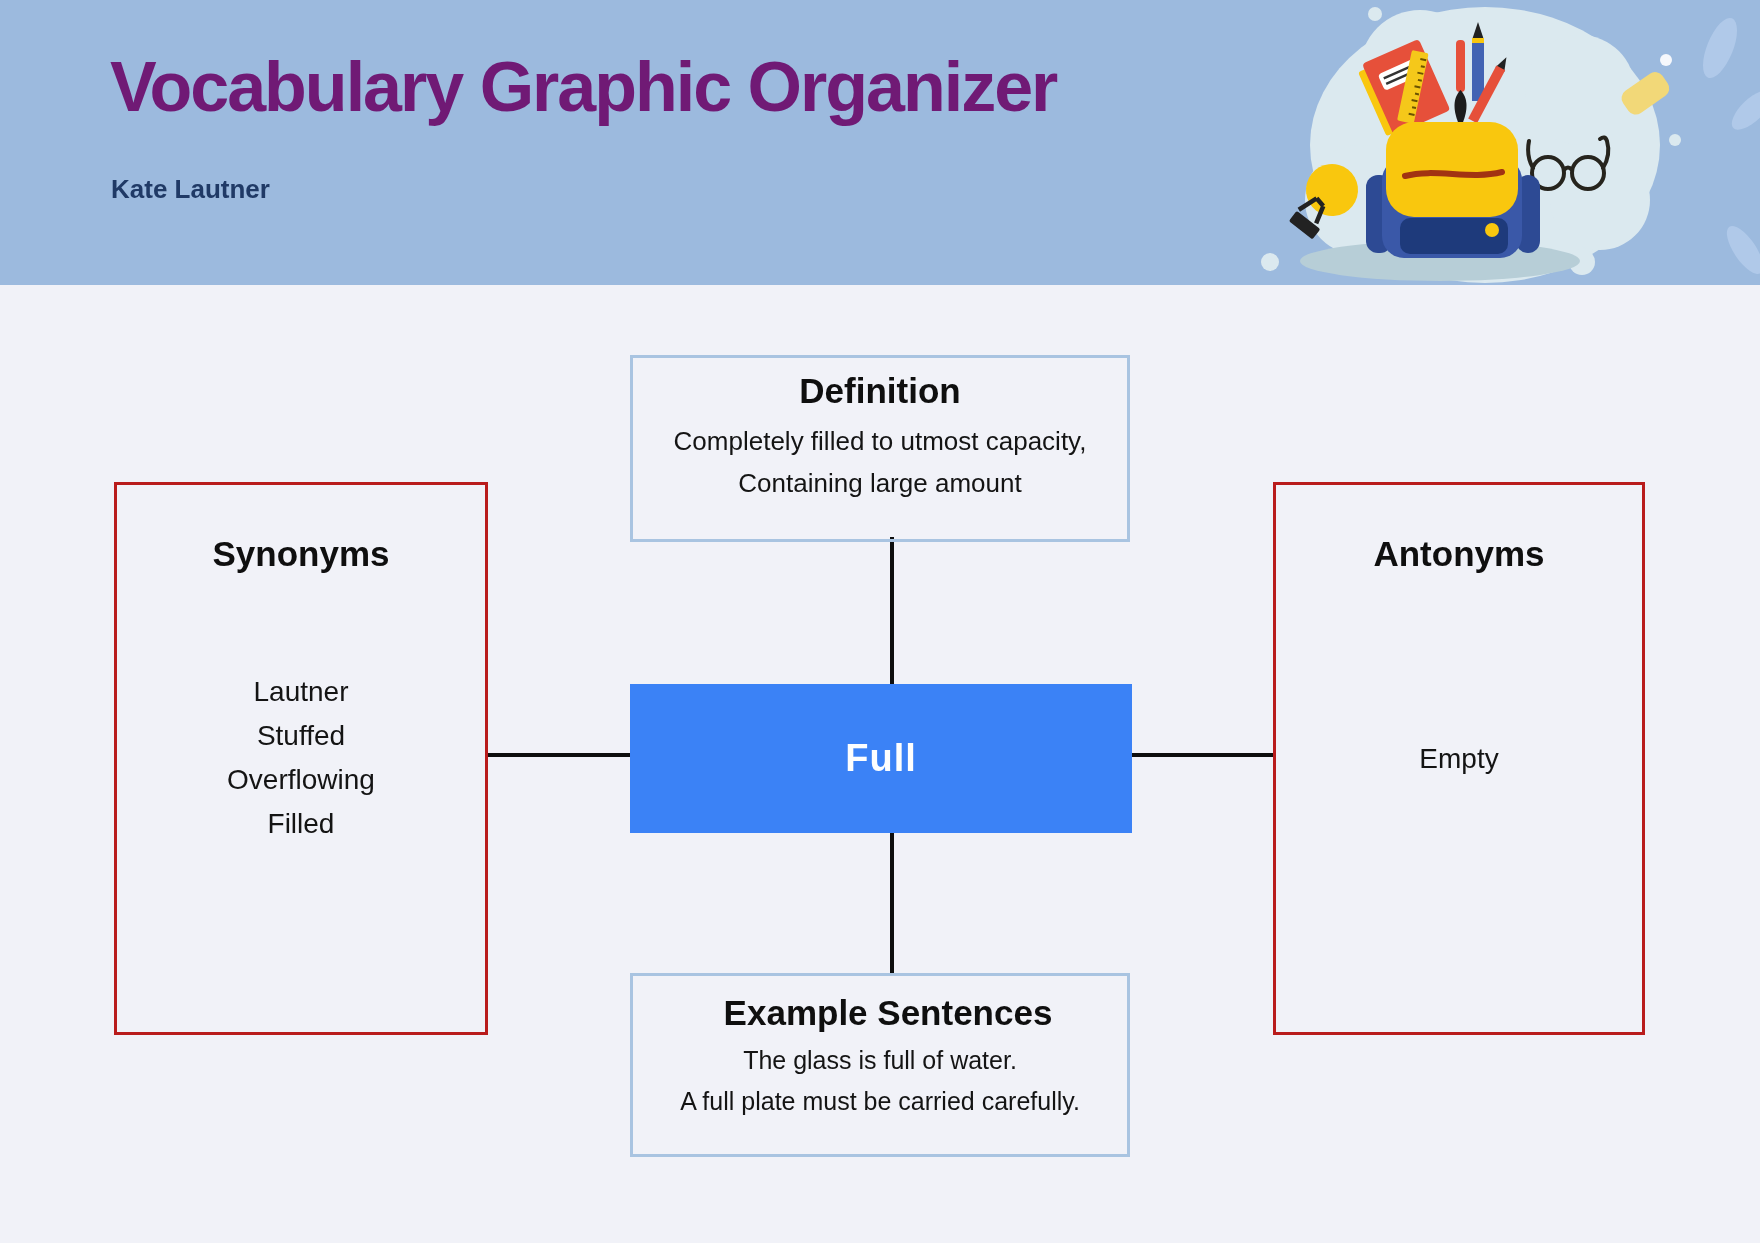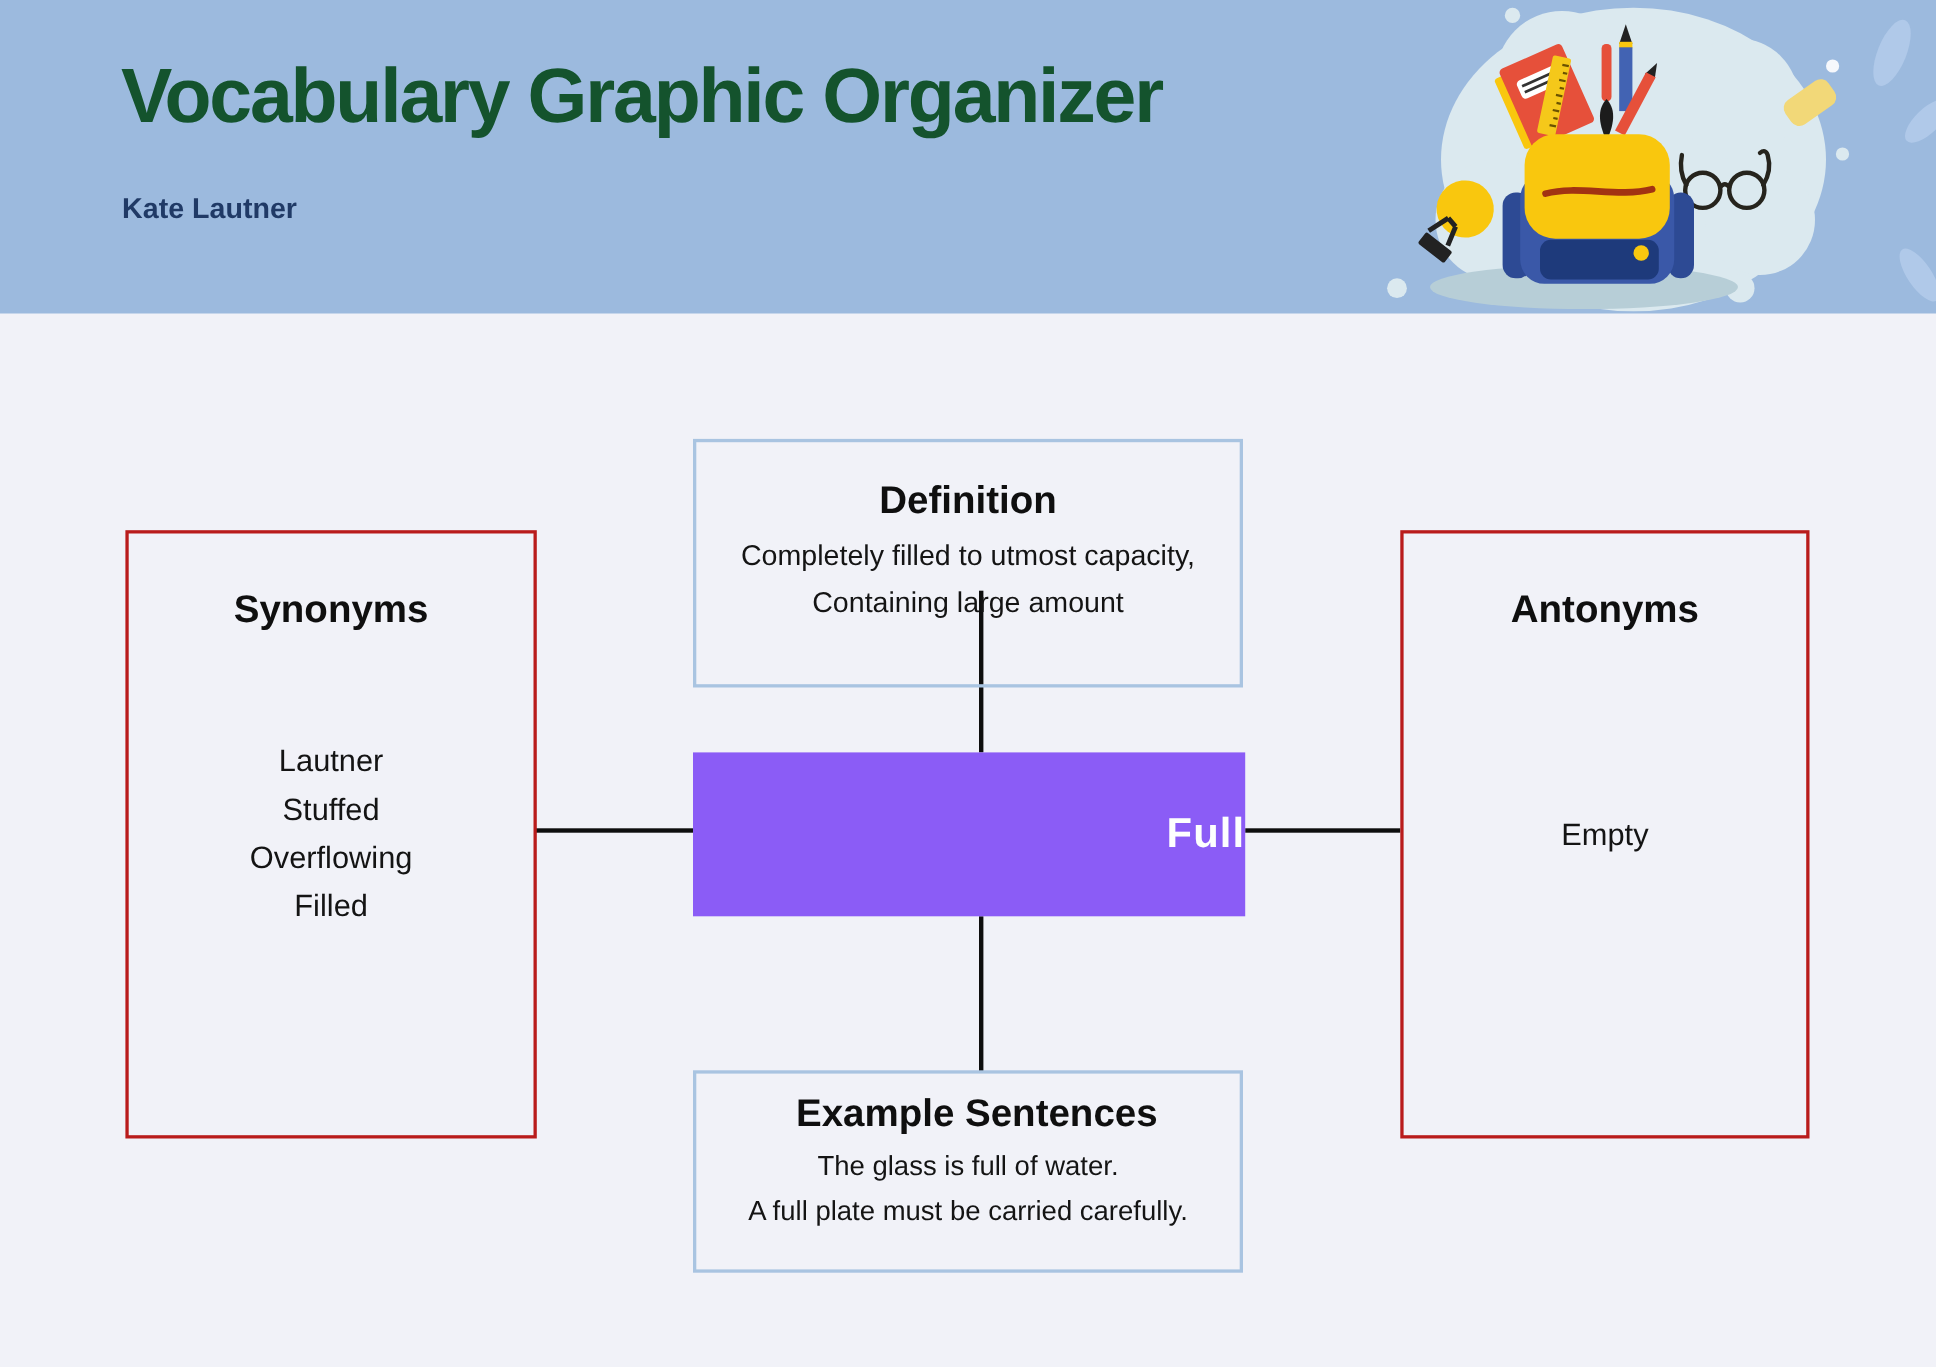--- a/index.html
+++ b/index.html
@@ -4,54 +4,54 @@
 <style>
   html,body{margin:0;padding:0;background:#f1f2f8;}
   .canvas{
     position:relative;width:1760px;height:1243px;overflow:hidden;
     background:#f1f2f8;font-family:"Liberation Sans",sans-serif;
   }
   
   .top-banner{position:absolute;left:0;top:0;width:1760px;height:285px;background:#9cbade;}
   .page-title{
     position:absolute;left:110px;top:50px;margin:0;
-    font-size:70px;line-height:74px;font-weight:700;letter-spacing:-2px;color:#14532d;
+    font-size:70px;line-height:74px;font-weight:700;letter-spacing:-2px;color:#701a75;
   }
   .author{
     position:absolute;left:111px;top:168px;margin:0;
     font-size:26px;line-height:42px;font-weight:700;color:#203a66;
   }
   .illustration{position:absolute;right:0;top:0;width:640px;height:285px;}
   
   .connector{position:absolute;background:#0e0e0e;}
   .conn-top{left:890px;top:537px;width:4px;height:147px;}
   .conn-bottom{left:890px;top:833px;width:4px;height:142px;}
   .conn-left{left:487px;top:753px;width:143px;height:4px;}
   .conn-right{left:1132px;top:753px;width:141px;height:4px;}
   
   .box{position:absolute;box-sizing:border-box;text-align:center;color:#141414;}
   .box h3{margin:0;font-size:35px;line-height:42px;font-weight:700;color:#0f0f0f;}
   .blue-box{border:3px solid #a9c4e1;}
   .pink-box{border:3px solid #b91c1c;}
-  .definition-box{left:630px;top:355px;width:500px;height:226px;padding-top:32px;margin-top:44px;}
+  .definition-box{left:630px;top:355px;width:500px;height:187px;padding-top:12px;}
   .definition-box h3{margin-bottom:8px;}
   .definition-box .line{font-size:26px;line-height:42px;}
   .examples-box{left:630px;top:973px;width:500px;height:184px;padding-top:16px;}
   .examples-box h3{margin-bottom:6px;padding-left:16px;}
   .examples-box .line{font-size:25px;line-height:41px;}
   .synonyms-box{left:114px;top:482px;width:374px;height:553px;}
   .antonyms-box{left:1273px;top:482px;width:372px;height:553px;}
   .synonyms-box h3,.antonyms-box h3{margin-top:48px;}
   .items .item{font-size:28px;line-height:44px;}
   .synonyms-box .items{margin-top:95px;}
   .antonyms-box .items{margin-top:162px;}
   
   .center-word-box{
-    position:absolute;left:630px;top:684px;width:502px;height:149px;background:#8b5cf6;
-    display:flex;align-items:center;justify-content:flex-end;
+    position:absolute;left:630px;top:684px;width:502px;height:149px;background:#3b82f6;
+    display:flex;align-items:center;justify-content:center;
   }
   .center-word-box span{font-size:38px;font-weight:700;color:#fdfefe;letter-spacing:1px;}
 </style>
 </head>
 <body>
 
 <div class="canvas">
 
   <header class="top-banner">
     <h1 class="page-title">Vocabulary Graphic Organizer</h1>

